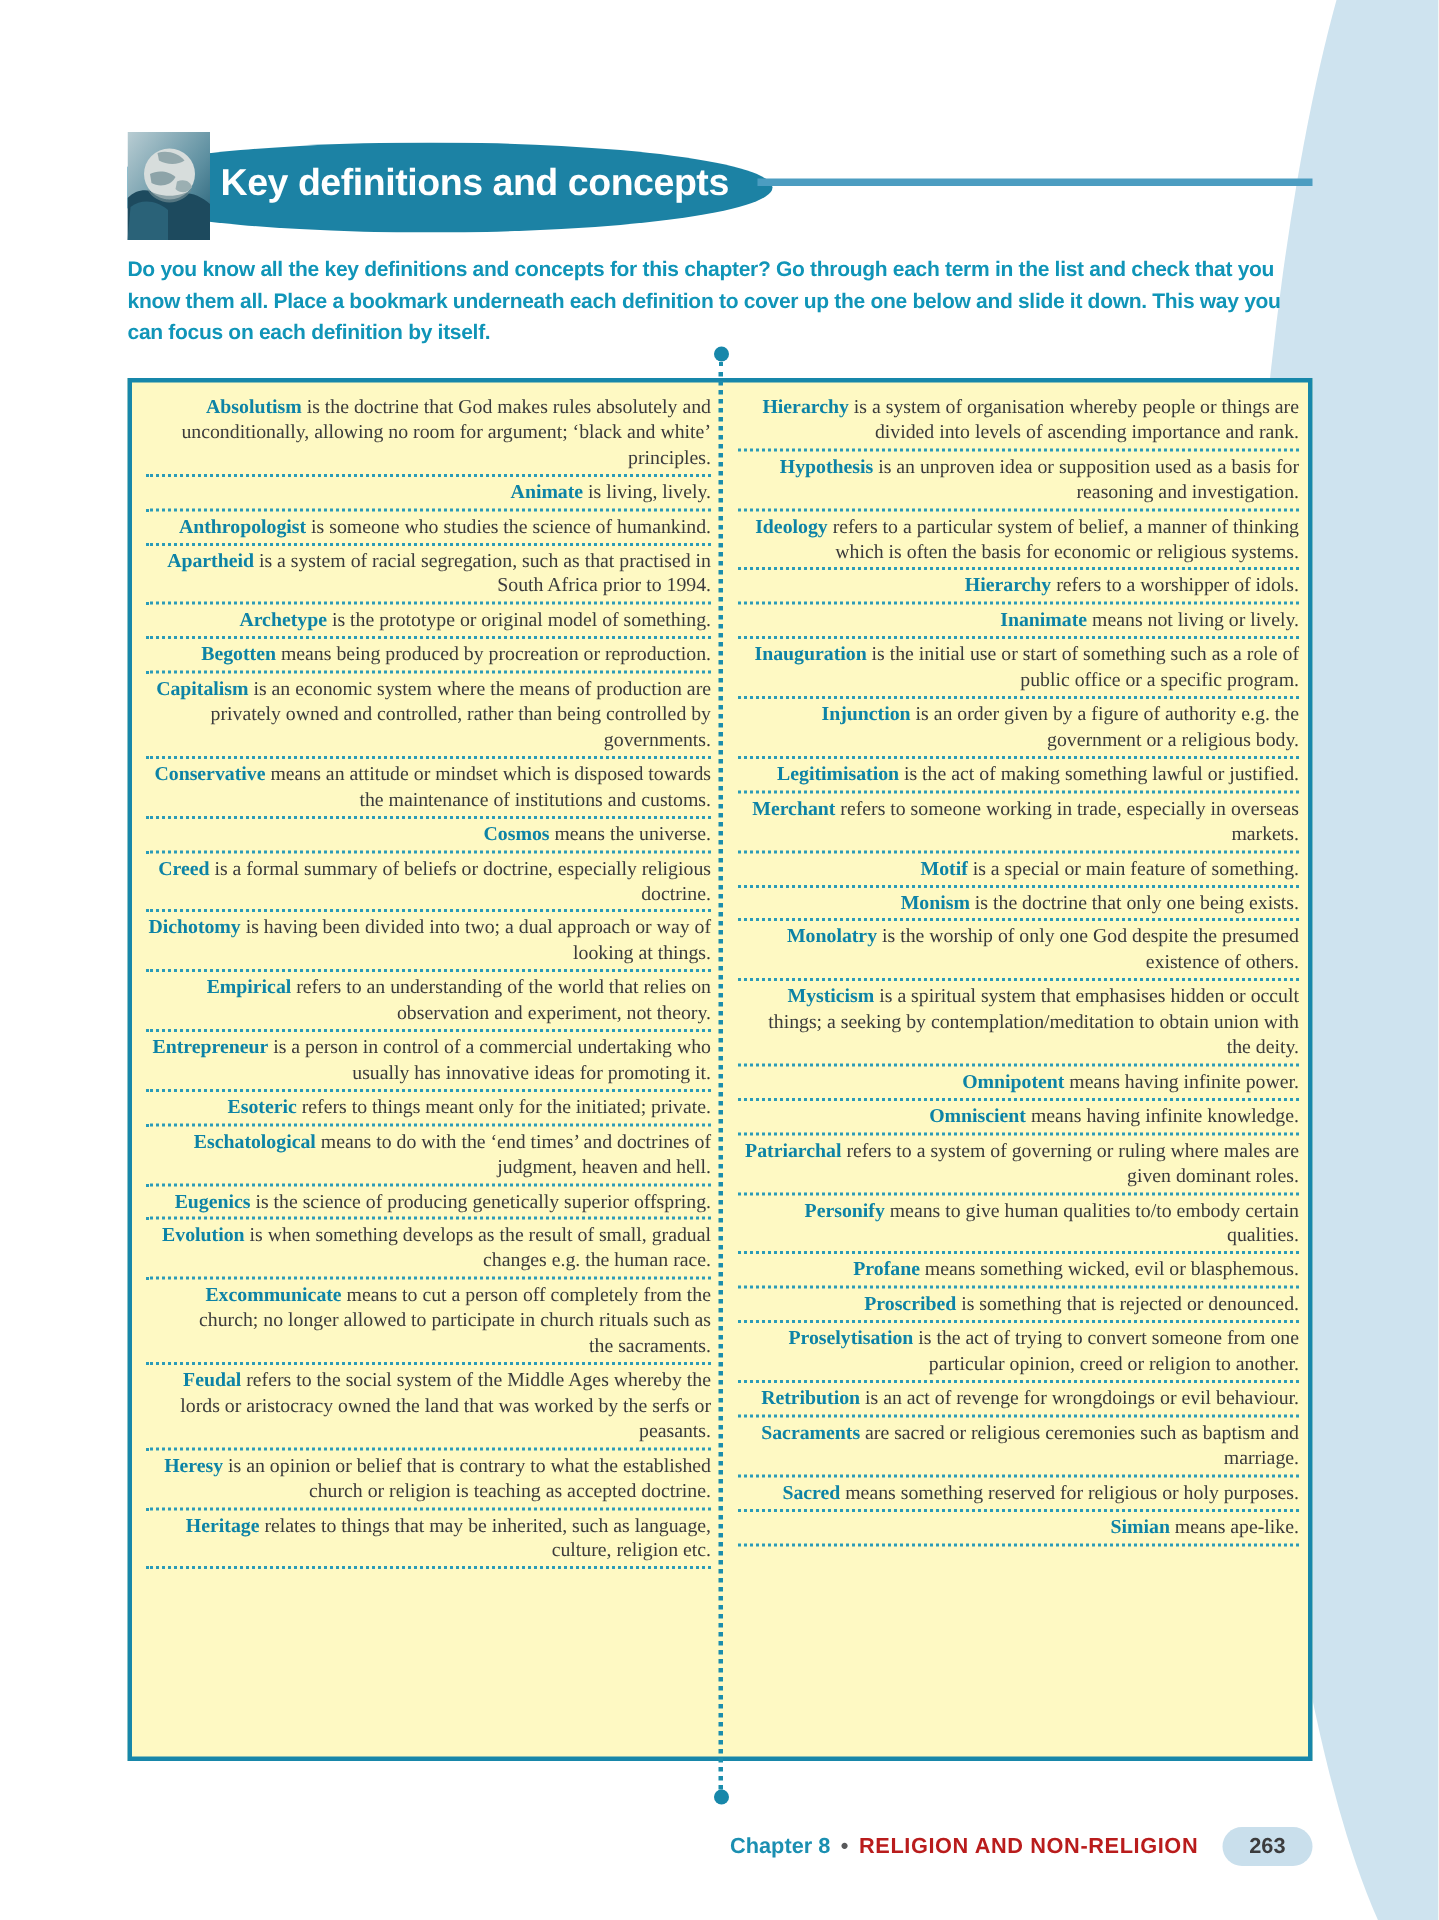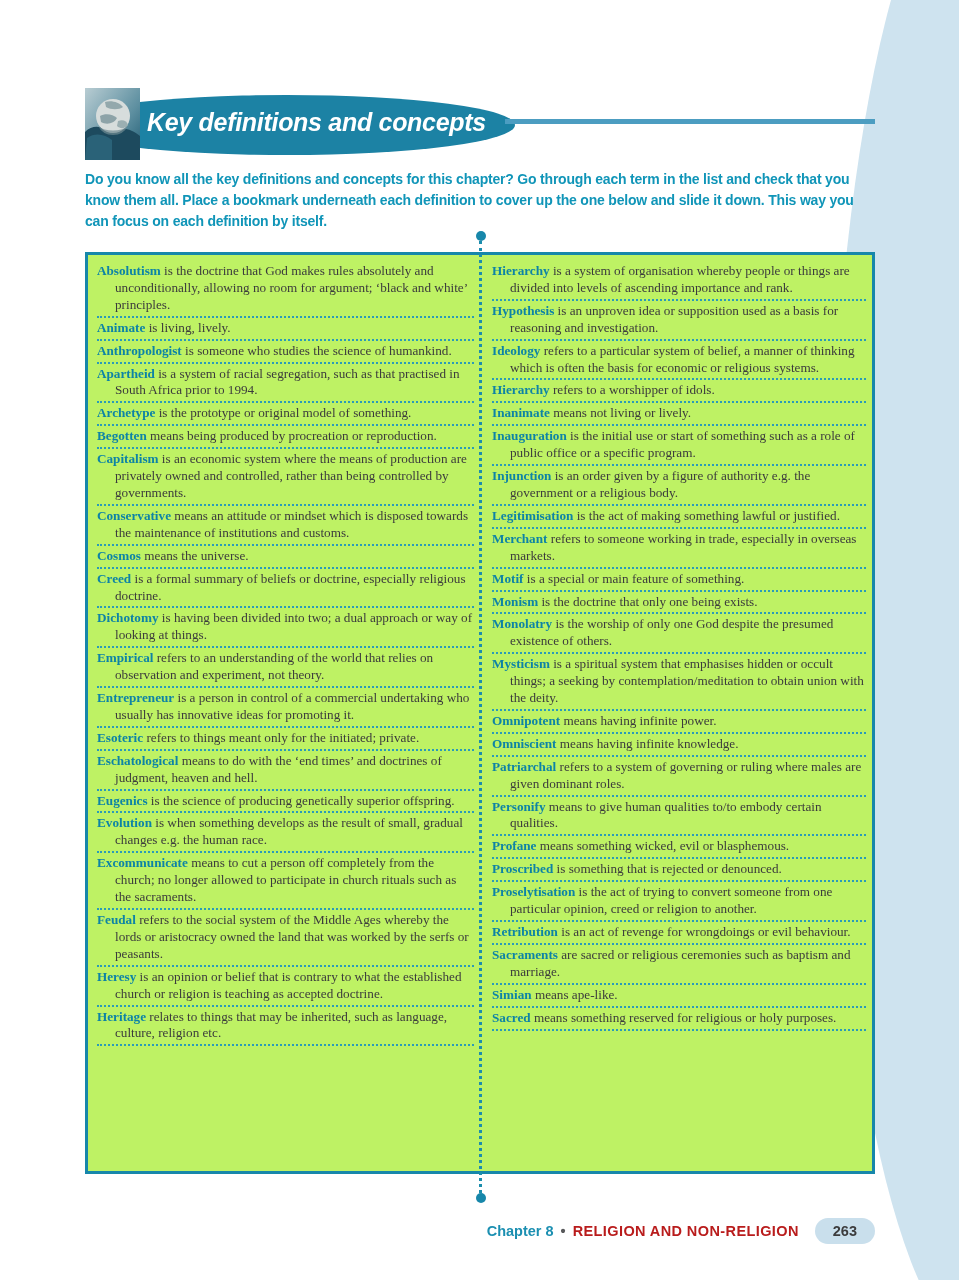--- a/index.html
+++ b/index.html
@@ -13,34 +13,34 @@
     position:absolute; top:-150px; right:-180px; width:310px; height:1500px;
     background:#cee3ef; border-radius:50%;
   }
 
   
   .banner { position:absolute; left:85px; top:88px; width:790px; height:76px; }
   .banner-ellipse { position:absolute; left:0; top:7px; width:432px; height:60px; }
   .globe-photo { position:absolute; left:0; top:0; width:55px; height:72px; }
   .banner-title {
     position:absolute; left:62px; top:20px; color:#ffffff;
-    font-size:25px; font-weight:bold; letter-spacing:-0.3px; white-space:nowrap;font-style:italic;
+    font-size:25px; font-weight:bold; letter-spacing:-0.3px; white-space:nowrap;
   }
   .banner-rule { position:absolute; left:420px; top:31px; width:370px; height:5px; background:#4c9dc1; }
 
   
   .intro {
     position:absolute; left:85px; top:169px; width:792px;
     color:#1095b8; font-size:14px; font-weight:bold; line-height:21px; letter-spacing:-0.2px;
   }
 
   
   .defs-box {
     position:absolute; left:85px; top:252px; width:790px; height:922px;
-    background:#bef264; border:3px solid #1787aa; display:flex; overflow:visible;
+    background:#fef9c3; border:3px solid #1787aa; display:flex; overflow:visible;text-align:right;
   }
   .col {
     width:50%; padding:6px 6px 0 9px; overflow:hidden;
     font-family:"Liberation Serif", serif; font-size:13.2px; line-height:16.9px; color:#3b3b3c;
   }
   .col.right { padding-left:12px; }
   .entry { padding:2px 0 2px 18px; text-indent:-18px; border-bottom:2px dotted #2a9bb8; }
   .term { font-weight:bold; color:#0d83a6; }
 
   
@@ -143,22 +143,22 @@
         <div class="entry"><span class="term">Mysticism</span> is a spiritual system that emphasises hidden or occult things; a seeking by contemplation/meditation to obtain union with the deity.</div>
         <div class="entry"><span class="term">Omnipotent</span> means having infinite power.</div>
         <div class="entry"><span class="term">Omniscient</span> means having infinite knowledge.</div>
         <div class="entry"><span class="term">Patriarchal</span> refers to a system of governing or ruling where males are given dominant roles.</div>
         <div class="entry"><span class="term">Personify</span> means to give human qualities to/to embody certain qualities.</div>
         <div class="entry"><span class="term">Profane</span> means something wicked, evil or blasphemous.</div>
         <div class="entry"><span class="term">Proscribed</span> is something that is rejected or denounced.</div>
         <div class="entry"><span class="term">Proselytisation</span> is the act of trying to convert someone from one particular opinion, creed or religion to another.</div>
         <div class="entry"><span class="term">Retribution</span> is an act of revenge for wrongdoings or evil behaviour.</div>
         <div class="entry"><span class="term">Sacraments</span> are sacred or religious ceremonies such as baptism and marriage.</div>
+        <div class="entry"><span class="term">Sacred</span> means something reserved for religious or holy purposes.</div>
         <div class="entry"><span class="term">Simian</span> means ape-like.</div>
-        <div class="entry"><span class="term">Sacred</span> means something reserved for religious or holy purposes.</div>
       </div>
   </section>
 
   <footer class="footer">
     <span class="chapter-label">Chapter 8</span>
     <span class="footer-bullet">•</span>
     <span class="chapter-title">RELIGION AND NON-RELIGION</span>
     <span class="page-pill">263</span>
   </footer>
 

